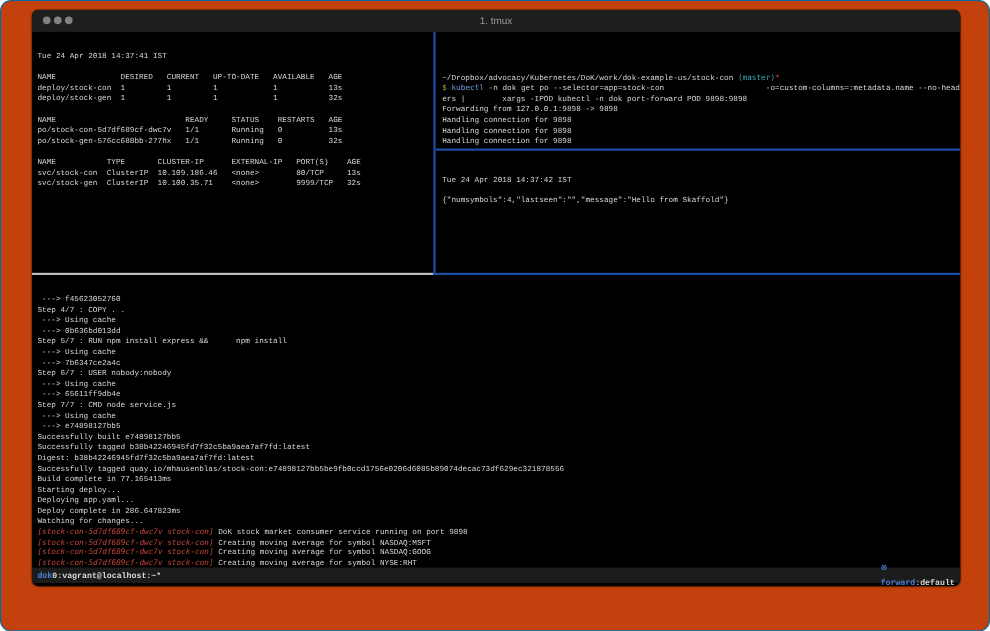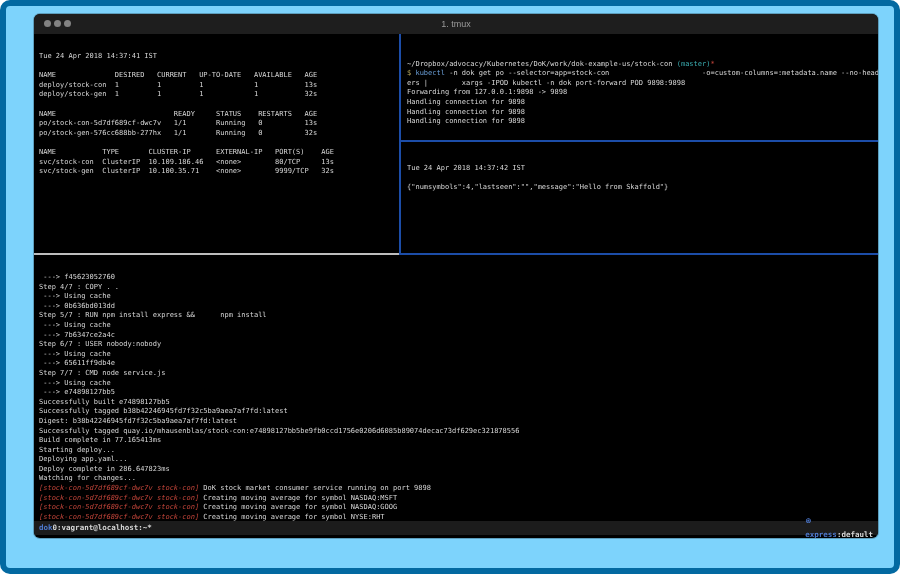--- a/index.html
+++ b/index.html
@@ -3,21 +3,21 @@
 <meta charset="utf-8">
 <style>
   html,body { margin:0; padding:0; }
   body {
     width:900px; height:574px; position:relative;
     background:#ffffff;
     font-family:"DejaVu Sans Mono", monospace;
   }
   .canvas-frame {
     position:absolute; inset:0; box-sizing:border-box;
-    border:6px solid #0369a1; border-radius:10px; background:#7dd3fc;
+    border:1px solid #0369a1; border-radius:10px; background:#c2410c;
   }
   .window {
     position:absolute; left:28px; top:8px; width:844px; height:524px;
     background:#000; border-radius:6px; overflow:hidden;
     box-shadow:0 0 0 1px rgba(0,0,0,0.25);
   }
   .titlebar {
     position:absolute; left:0; top:0; width:100%; height:20px;
     background:var(--titlebar-bg); border-bottom:1px solid #000;
   }
@@ -26,37 +26,37 @@
   .title {
     text-align:center; line-height:20px; color:var(--title-fg);
     font-size:9px; font-family:"Liberation Sans", sans-serif;
   }
   .pane {
     position:absolute; overflow:hidden; color:var(--fg);
     font-size:7px; white-space:pre;
   }
   .tline { height:9.6px; line-height:9.6px; white-space:pre; }
   .pane-tl     { left:0;    top:20px;  width:365px; height:219px; padding:2px 0 0 5px; }
-  .pane-tr     { left:368px;top:20px;  width:474px; height:106px; padding:0 0 0 5px; }
+  .pane-tr     { left:368px;top:20px;  width:474px; height:106px; padding:12px 0 0 5px; }
   .pane-mr     { left:368px;top:128px; width:474px; height:111px; padding:6px 0 0 5px; }
   .pane-bottom { left:0;    top:238px; width:844px; height:265px; padding:5px 0 0 5px; }
   .divider { position:absolute; }
   .div-v            { left:365px; top:20px;  width:2px;   height:221px; background:var(--border-blue); }
   .div-h-right      { left:367px; top:126px; width:477px; height:2px;   background:var(--border-blue); }
   .div-h-left       { left:0;     top:239px; width:365px; height:2px;   background:var(--border-gray); }
   .div-h-main-right { left:365px; top:239px; width:479px; height:2px;   background:var(--border-blue); }
   .statusbar {
     position:absolute; left:0; top:507px; width:844px; height:14px;
     background:var(--bar-bg); box-sizing:border-box; padding:0 5px;
     display:flex; justify-content:space-between; align-items:center;
     font-size:7.5px; font-weight:bold; line-height:14px; white-space:pre;
   }
   .status-left { display:flex; }
   .helm-icon { font-family:"DejaVu Sans", sans-serif; }
-  .c-fg     { color:var(--fg); }
+  .c-fg     { color:var(--fg);font-family:Liberation Mono, monospace; }
   .c-red    { color:var(--red);font-style:italic; }
   .c-cyan   { color:var(--cyan); }
   .c-blue   { color:var(--blue); }
   .c-yellow { color:var(--yellow); }
   .c-sblue  { color:var(--sblue); }
 </style>
 </head>
 <body>
 
 <div class="canvas-frame">
@@ -94,18 +94,18 @@
       <div><div class="tline"><span class="c-fg"> ---&gt; f45623052760</span></div><div class="tline"><span class="c-fg">Step 4/7 : COPY . .</span></div><div class="tline"><span class="c-fg"> ---&gt; Using cache</span></div><div class="tline"><span class="c-fg"> ---&gt; 0b636bd013dd</span></div><div class="tline"><span class="c-fg">Step 5/7 : RUN npm install express &amp;&amp;      npm install</span></div><div class="tline"><span class="c-fg"> ---&gt; Using cache</span></div><div class="tline"><span class="c-fg"> ---&gt; 7b6347ce2a4c</span></div><div class="tline"><span class="c-fg">Step 6/7 : USER nobody:nobody</span></div><div class="tline"><span class="c-fg"> ---&gt; Using cache</span></div><div class="tline"><span class="c-fg"> ---&gt; 65611ff9db4e</span></div><div class="tline"><span class="c-fg">Step 7/7 : CMD node service.js</span></div><div class="tline"><span class="c-fg"> ---&gt; Using cache</span></div><div class="tline"><span class="c-fg"> ---&gt; e74898127bb5</span></div><div class="tline"><span class="c-fg">Successfully built e74898127bb5</span></div><div class="tline"><span class="c-fg">Successfully tagged b38b42246945fd7f32c5ba9aea7af7fd:latest</span></div><div class="tline"><span class="c-fg">Digest: b38b42246945fd7f32c5ba9aea7af7fd:latest</span></div><div class="tline"><span class="c-fg">Successfully tagged quay.io/mhausenblas/stock-con:e74898127bb5be9fb0ccd1756e0206d6085b89074decac73df629ec321878556</span></div><div class="tline"><span class="c-fg">Build complete in 77.165413ms</span></div><div class="tline"><span class="c-fg">Starting deploy...</span></div><div class="tline"><span class="c-fg">Deploying app.yaml...</span></div><div class="tline"><span class="c-fg">Deploy complete in 286.647823ms</span></div><div class="tline"><span class="c-fg">Watching for changes...</span></div><div class="tline"><span class="c-red">[stock-con-5d7df689cf-dwc7v stock-con]</span><span class="c-fg"> DoK stock market consumer service running on port 9898</span></div><div class="tline"><span class="c-red">[stock-con-5d7df689cf-dwc7v stock-con]</span><span class="c-fg"> Creating moving average for symbol NASDAQ:MSFT</span></div><div class="tline"><span class="c-red">[stock-con-5d7df689cf-dwc7v stock-con]</span><span class="c-fg"> Creating moving average for symbol NASDAQ:GOOG</span></div><div class="tline"><span class="c-red">[stock-con-5d7df689cf-dwc7v stock-con]</span><span class="c-fg"> Creating moving average for symbol NYSE:RHT</span></div></div>
     </div>
 
     <div class="statusbar">
       <div class="status-left">
         <span><span class="c-sblue">dok</span></span>
         <span><span class="c-fg">0:vagrant@localhost:~*</span></span>
       </div>
       <div class="status-right">
         <span class="helm-icon"><span class="c-sblue">⊛</span></span>
-        <span><span class="c-sblue">express</span><span class="c-fg">:default</span></span>
+        <span><span class="c-sblue">forward</span><span class="c-fg">:default</span></span>
       </div>
     </div>
 
   </div>
 </div>
 
 </body></html>

